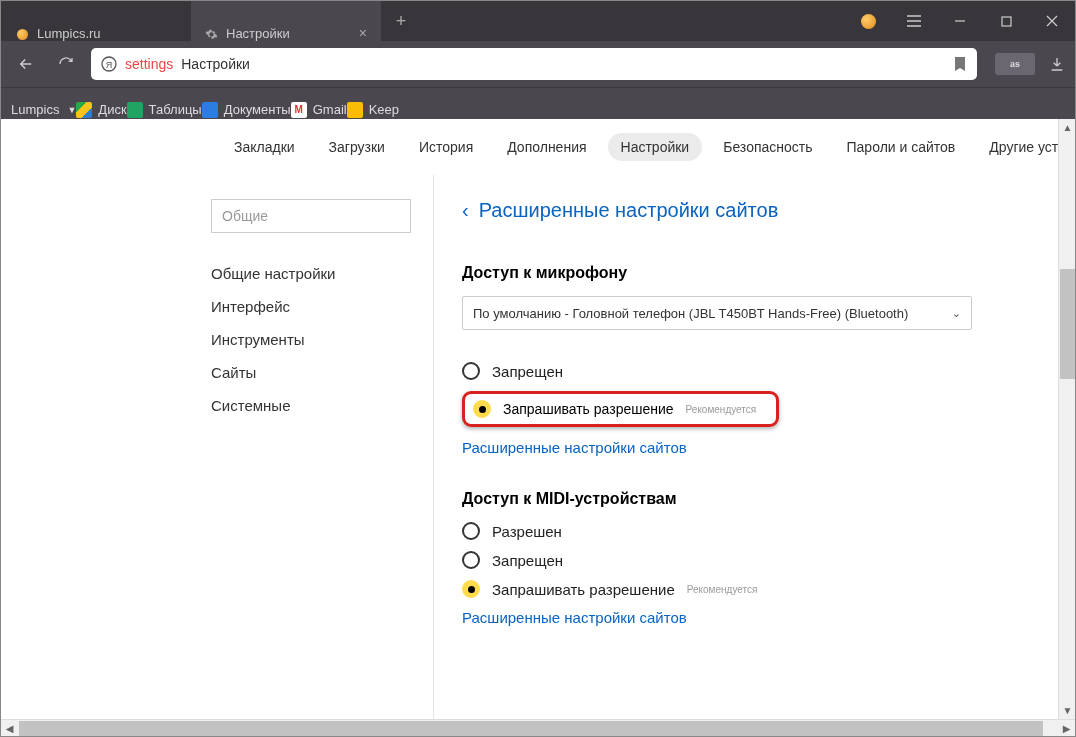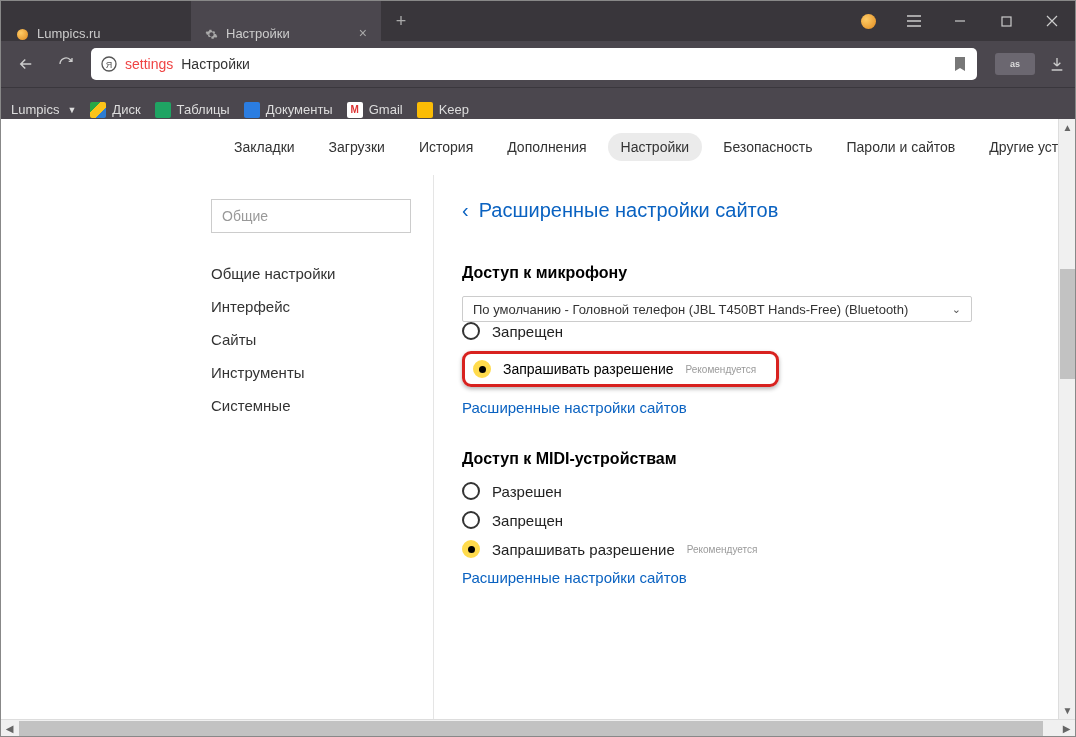--- a/index.html
+++ b/index.html
@@ -19,37 +19,37 @@
   
   .toolbar { height:46px; background:#4b474e; display:flex; align-items:center; padding:0 10px; gap:10px;}
   .tb-btn{width:30px;height:30px;display:flex;align-items:center;justify-content:center;color:#ccc;}
   .omnibox{flex:1;height:32px;background:#fff;border-radius:5px;display:flex;align-items:center;padding:0 10px;gap:8px;color:#333;font-size:14px;}
   .omni-sec{color:#ef4444;}
   .omni-after{margin-left:auto; display:flex; gap:12px; align-items:center;}
   .omni-icon{color:#888;}
   .toolbar-after{display:flex;gap:14px;align-items:center;padding-left:8px;}
   .lastfm{width:40px;height:22px;background:#6b6770;border-radius:3px;display:flex;align-items:center;justify-content:center;color:#ddd;font-size:9px;font-weight:bold;}
   
-  .bookmarksbar{height:44px;background:#4b474e;border-top:1px solid #3a373d;display:flex;align-items:center;padding:0 10px;gap:14px;color:#ddd;font-size:13px;}
+  .bookmarksbar{height:44px;background:#4b474e;border-top:1px solid #3a373d;display:flex;align-items:center;padding:0 10px;color:#ddd;font-size:13px;}
   .bm-item{display:flex;align-items:center;gap:6px;}
   .bm-drop{font-size:9px;margin-left:2px;}
   .bm-ico{width:16px;height:16px;border-radius:2px;display:flex;align-items:center;justify-content:center;color:#fff;font-size:10px;font-weight:bold;}
   
   .page{position:absolute;top:118px;left:0;right:0;bottom:17px;background:#fff;display:flex;flex-direction:column;overflow:hidden;}
   .page-tabs{height:56px;display:flex;align-items:center;gap:8px;padding-left:220px;color:#333;font-size:14px;}
   .page-tab{padding:6px 13px;border-radius:14px;cursor:pointer;white-space:nowrap;}
   .page-tab.active{background:#ebebeb;}
   .page-body{flex:1;display:flex;overflow:hidden;}
   .sidebar{width:222px;margin-left:210px;padding-top:24px;}
   .searchbox{border:1px solid #ccc;height:34px;width:200px;margin:0 0 24px 0;padding:0 10px;color:#999;font-size:14px;display:flex;align-items:center;}
   .sb-item{padding:8px 0;font-size:15px;color:#333;cursor:pointer;}
   .main{flex:1;border-left:1px solid #e5e5e5;padding:24px 26px 10px 28px;position:relative;overflow:hidden;}
   .backlink{display:flex;align-items:center;gap:10px;color:#0a62c1;font-size:20px;margin-bottom:42px;}
   .section-h{font-size:16px;font-weight:bold;margin-bottom:14px;}
-  .select{border:1px solid #ccc;border-radius:2px;height:26px;display:flex;align-items:center;padding:0 10px;font-size:13px;color:#333;width:510px;justify-content:space-between;margin-bottom:0;}
+  .select{border:1px solid #ccc;border-radius:2px;height:34px;display:flex;align-items:center;padding:0 10px;font-size:13px;color:#333;width:510px;justify-content:space-between;margin-bottom:32px;}
   .radio-row{display:flex;align-items:center;gap:12px;font-size:15px;color:#222;margin-bottom:11px;}
   .radio{width:18px;height:18px;border:2px solid #333;border-radius:50%;display:flex;align-items:center;justify-content:center;flex-shrink:0;background:#fff;}
   .radio.sel{border-color:#ffdb4d;background:#ffdb4d;}
   .radio.sel .dot{width:7px;height:7px;border-radius:50%;background:#000;}
   .reco{color:#9a9a9a;font-size:10px;}
   .link{color:#0a62c1;font-size:15px;margin-top:4px;margin-bottom:34px;display:block;}
   .highlight-box{border:3px solid #d8221f;border-radius:9px;padding:6px 20px 6px 8px;display:inline-flex;align-items:center;gap:12px;margin-bottom:8px;box-shadow:0 2px 4px rgba(0,0,0,0.3);}
   
   .vscroll{position:absolute;top:118px;right:0;bottom:17px;width:17px;background:#f0f0f0;border-left:1px solid #ddd;}
   .vthumb{position:absolute;top:150px;width:15px;left:1px;height:110px;background:#c2c2c2;border-radius:0;}
@@ -180,22 +180,22 @@
     <div class="page-tab active">Настройки</div>
     <div class="page-tab">Безопасность</div>
     <div class="page-tab">Пароли и сайтов</div>
     <div class="page-tab">Другие устро</div>
   </div>
   <div class="page-body">
     <div class="sidebar">
       <div class="searchbox">Общие</div>
       <div class="sb-item">Общие настройки</div>
       <div class="sb-item">Интерфейс</div>
+      <div class="sb-item">Инструменты</div>
       <div class="sb-item">Сайты</div>
-      <div class="sb-item">Инструменты</div>
       <div class="sb-item">Системные</div>
     </div>
     <div class="main">
       <div class="backlink">
         <span style="color:#0a62c1">‹</span>
         <span>Расширенные настройки сайтов</span>
       </div>
 
       
       <div class="section-h">Доступ к микрофону</div>

